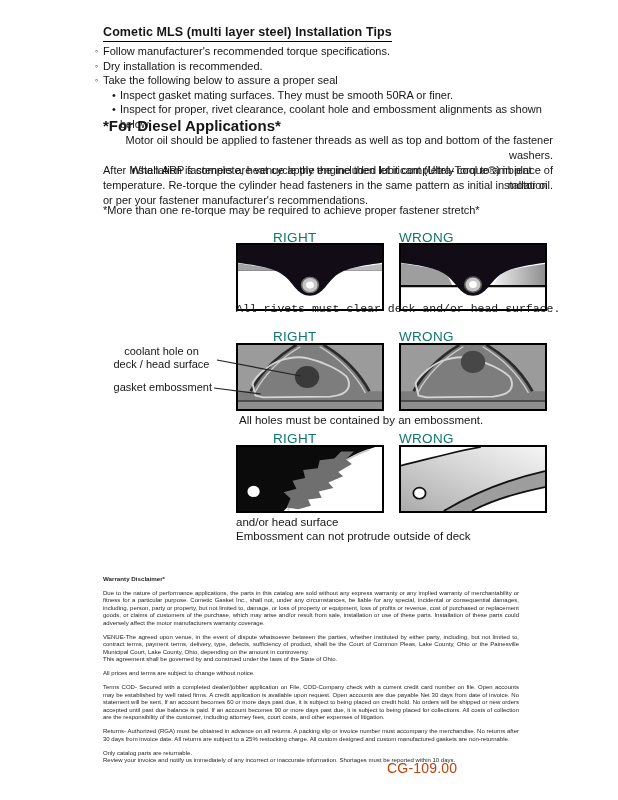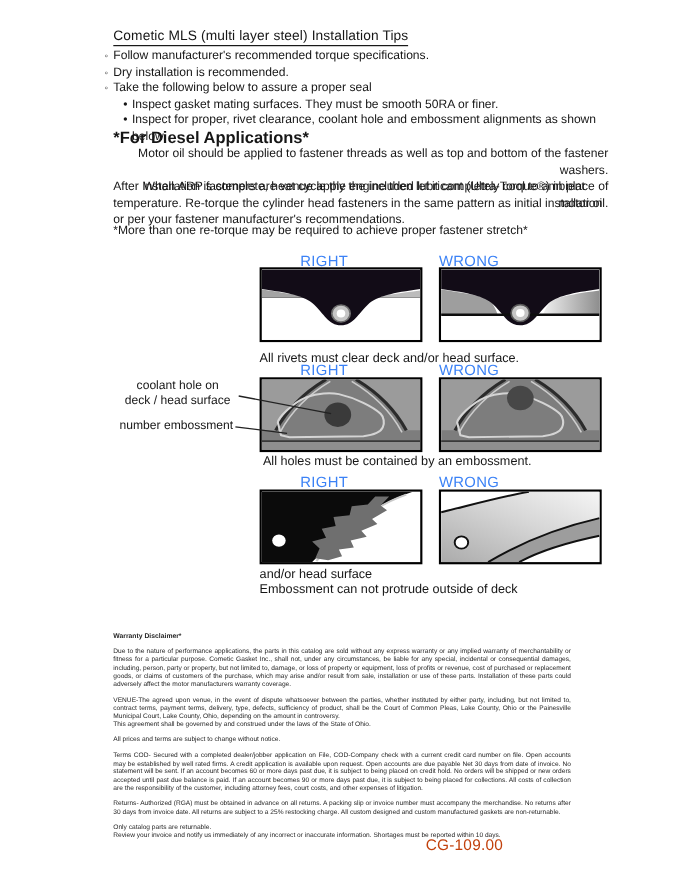--- a/index.html
+++ b/index.html
@@ -1,33 +1,33 @@
 <!DOCTYPE html>
 <html><head>
 <meta charset="utf-8">
 <style>
   * { box-sizing: border-box; margin: 0; padding: 0; }
   html,body { background:#ffffff; }
   body { font-family: "Liberation Sans", sans-serif; color:#161616; }
   .page { position:relative; width:618px; height:800px; background:#ffffff; overflow:hidden; }
 
-  .title { position:absolute; left:103px; top:25px; font-size:12.5px; font-weight:normal;
+  .title { position:absolute; left:103px; top:25px; font-size:12.5px; font-weight:bold;
            letter-spacing:0.1px; border-bottom:1.8px solid #000; padding-bottom:2px; }
 
   .tips { position:absolute; left:95px; top:44px; width:450px; font-size:11px; }
   .tip-row { display:flex; line-height:14.6px; }
   .tip-row .mk { width:8px; font-size:9px; flex:0 0 8px; }
   .tip-row.sub { padding-left:17px; }
   .tip-row.sub .mk { font-size:11px; }
 
   .diesel-h { position:absolute; left:103px; top:117px; font-size:15px; font-weight:bold; }
   .para { position:absolute; left:103px; width:450px; font-size:11px; line-height:15px; }
   .p1 { top:133px;text-align:right; } .p2 { top:163px; } .pnote { top:203px; }
 
-  .dg-label { position:absolute; font-size:13.5px; color:#3b82f6; letter-spacing:0.3px; }
+  .dg-label { position:absolute; font-size:13.5px; color:#0f766e; letter-spacing:0.3px; }
   .dbox { position:absolute; width:148px; height:68px; border:2px solid #000; background:#fff; }
   .dbox svg { display:block; width:144px; height:64px; }
   .cap { position:absolute; font-size:11.5px; line-height:13.5px; color:#161616; }
 
   .lab { position:absolute; font-size:11px; line-height:12.5px; text-align:right; color:#161616; }
   .pointer-overlay { position:absolute; left:0; top:0; width:618px; height:800px; pointer-events:none; }
 
   .fine { position:absolute; left:103px; top:575px; width:416px; font-size:6px;
           line-height:7.5px; text-align:justify; color:#1f1f1f; }
   .fine .fh { font-weight:bold; font-size:6.2px; margin-bottom:7px; }
@@ -108,30 +108,30 @@
       </defs>
       <path d="M0,20.5 C18,23.5 34,26 44,30 C48,34 51,40 53,46.5 L0,46.5 Z" fill="#9e9e9e"></path>
       <path d="M148,21.5 C130,24 116,26.5 104,31 C100,35 97,41 95,46.5 L148,46.5 Z" fill="url(#rw1)"></path>
       <path d="M0,0 H148 V20 C122,24 108,27 99,36 C90,45 86,57 74,57 C62,57 58,45 49,36 C40,27 26,24 0,20 Z" fill="#120c17"></path>
       <path d="M0,46.3 H148" stroke="#0d0d0d" stroke-width="2.4"></path>
       <circle cx="74" cy="44.5" r="8.6" fill="#c6c6c6" stroke="#585858" stroke-width="1.6"></circle>
       <circle cx="74" cy="44.5" r="4" fill="#ffffff"></circle>
     </svg>
   </div>
 
-  <div class="cap" style="left:236px; top:320px;">All rivets must clear deck and/or head surface.</div>
+  <div class="cap" style="left:236px; top:302px;font-family:Liberation Mono, monospace;">All rivets must clear deck and/or head surface.</div>
 
   <div class="dg-label" style="left:273px; top:329px;">RIGHT</div>
   <div class="dg-label" style="left:399px; top:329px;">WRONG</div>
 
   <div class="lab" style="left:108px; top:345px; width:107px;text-align:center;">
     <div>coolant hole on</div>
     <div>deck / head surface</div>
   </div>
-  <div class="lab" style="left:108px; top:381px; width:104px;">number embossment</div>
+  <div class="lab" style="left:108px; top:381px; width:104px;">gasket embossment</div>
 
   <div class="dbox" style="left:236px; top:343px;">
     <svg viewBox="0 0 148 72" preserveAspectRatio="none">
       <rect width="148" height="72" fill="#7d7d7d"></rect>
       <rect y="63" width="148" height="9" fill="#8f8f8f"></rect>
       <path d="M0,63 H148" stroke="#3a3a3a" stroke-width="1.8"></path>
       <path d="M60,0 C40,13 24,30 13,52 L0,52 L0,0 Z" fill="#9b9b9b"></path>
       <path d="M60,0 C40,13 24,30 13,52" stroke="#2b2b2b" stroke-width="3" fill="none"></path>
       <path d="M64,2 C44,15 28,32 17,54" stroke="#cccccc" stroke-width="1.5" fill="none"></path>
       <path d="M88,0 C108,13 124,30 135,52 L148,52 L148,0 Z" fill="#9b9b9b"></path>

